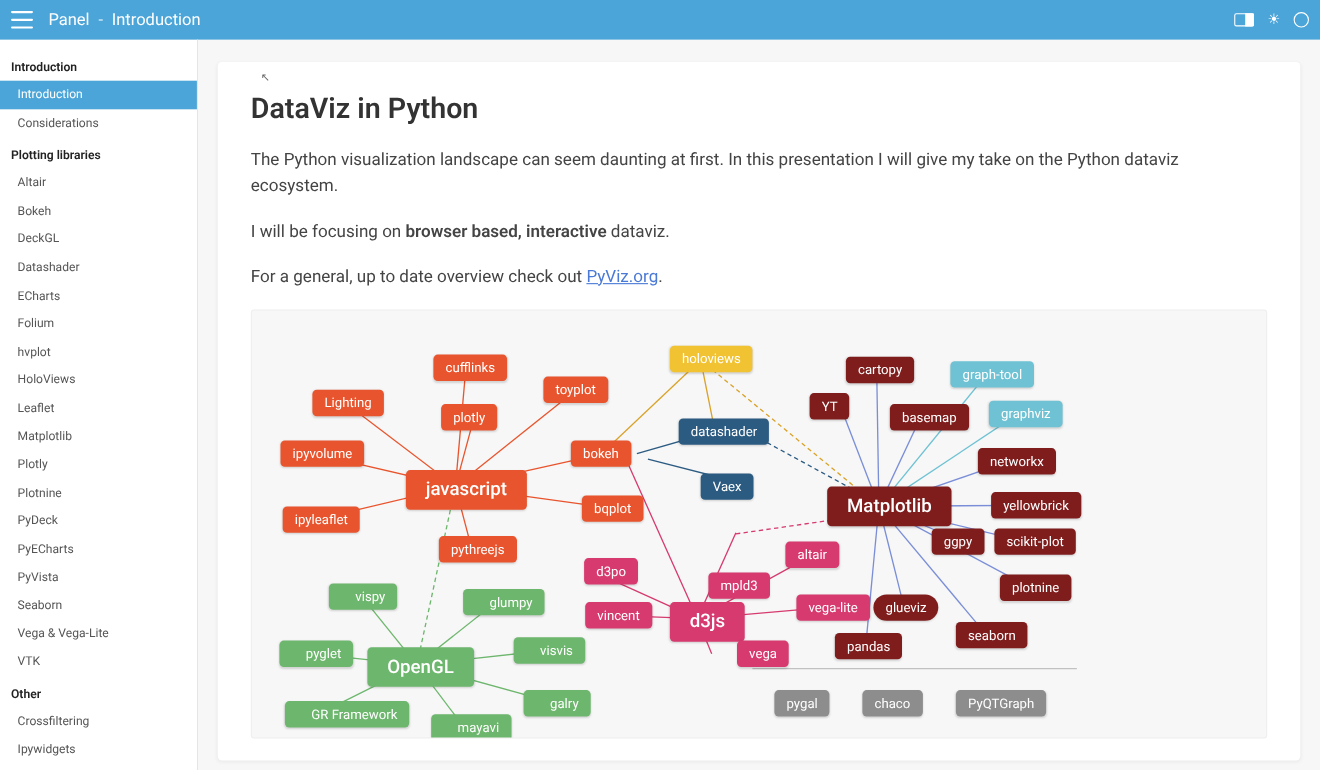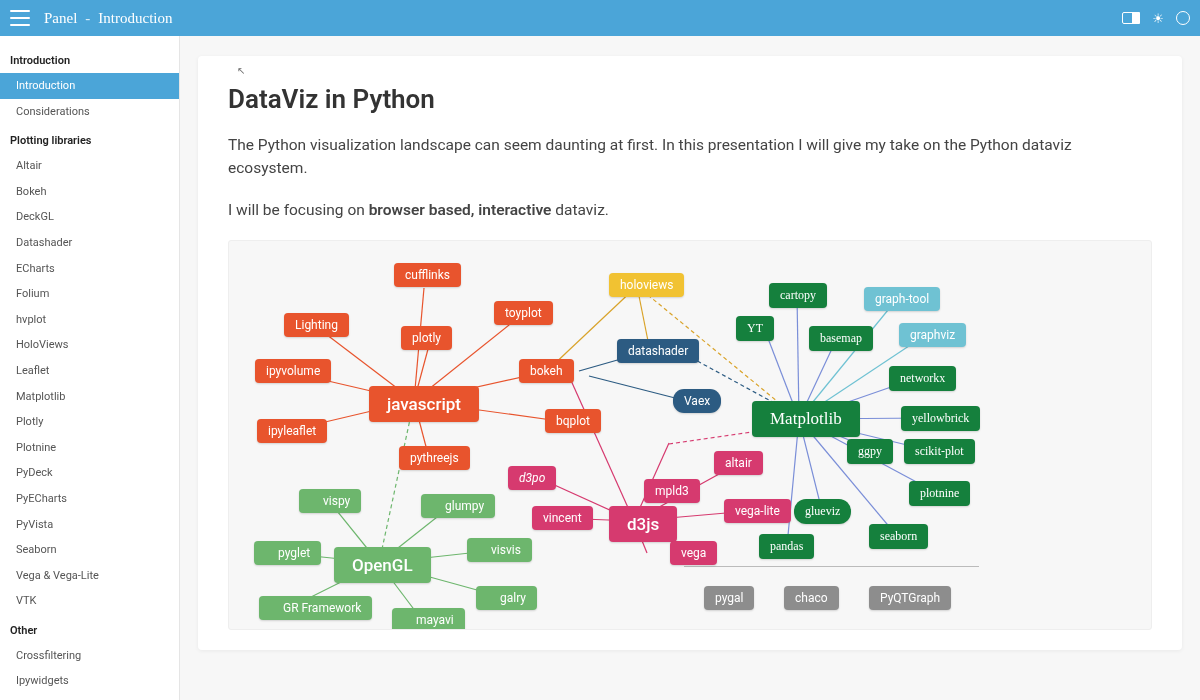--- a/index.html
+++ b/index.html
@@ -1,20 +1,20 @@
 <!DOCTYPE html>
 <html><head>
 <meta charset="utf-8">
 <style>
   * { box-sizing: border-box; margin: 0; padding: 0; }
   body { font-family: -apple-system, BlinkMacSystemFont, "Segoe UI", Roboto, Helvetica, Arial, sans-serif; background:#f7f7f7; color:#333; width:1200px; height:700px; overflow:hidden; }
   .topbar { height:36px; background:#4ba5d8; color:#fff; display:flex; align-items:center; padding:0 10px; font-size:15px; }
   .hamburger { width:20px; height:16px; display:flex; flex-direction:column; justify-content:space-between; cursor:pointer; margin-right:14px;}
   .hamburger span { height:2px; background:#fff; border-radius:1px; }
-  .topbar .title { display:flex; align-items:flex-start; gap:8px;font-family:Liberation Serif, serif;}
+  .topbar .title { display:flex; align-items:flex-start; gap:8px;}
   .topbar .dash { opacity:0.8; }
   .topbar-right { margin-left:auto; display:flex; align-items:center; gap:12px;}
   .icon-rect { width:18px; height:12px; border:1.5px solid #fff; border-radius:2px; position:relative;}
   .icon-rect::after { content:""; position:absolute; right:-1px; top:-1px; width:8px; height:12px; background:#fff; border-radius:0 1px 1px 0;}
   .sun-icon { font-size:13px; }
   .ring-icon { width:14px; height:14px; border:1.5px solid #fff; border-radius:50%; }
   .shell { display:flex; height:664px;}
   .sidebar { width:180px; background:#fff; border-right:1px solid #e5e5e5; padding:8px 0 0 0; font-size:11px; overflow-y:auto;}
   .section-header { font-weight:600; font-size:11px; padding:10px 10px 6px 10px; color:#222;}
   .nav-item { padding:4px 10px 4px 16px; color:#555; cursor:pointer; line-height:1.6;}
@@ -26,21 +26,21 @@
   .para a { color:#4a7ad6; text-decoration:underline;}
   .para b { font-weight:600;}
   .diagram { margin-top:10px; background:#f7f7f7; border:1px solid #eee; border-radius:3px; position:relative; height:390px; width:100%; overflow:hidden;}
   .node { position:absolute; color:#fff; font-size:12px; padding:5px 11px; border-radius:4px; white-space:nowrap; z-index:2; box-shadow:0 1px 2px rgba(0,0,0,0.15);}
   .node.big { font-size:17px; padding:8px 18px; font-weight:500;}
   .orange { background:#e8542d;}
   .yellow  { background:#f1c232; color:#fff;}
   .navy   { background:#2c5b82;}
   .pink   { background:#d63a6f;}
   .green  { background:#6db66d;padding-left:24px;}
-  .blue   { background:#15803d;font-family:Liberation Serif, serif;}
+  .blue   { background:#7f1d1d;}
   .teal   { background:#6fc2d3;}
   .gray   { background:#8d8d8d;}
   svg.edges { position:absolute; inset:0; width:100%; height:100%; z-index:1;}
   svg.edges line { stroke-width:1.2;}
   .cursor { position:absolute; left:237px; top:65px; font-size:10px; color:#666; z-index:5;}
   .gray-rule { position:absolute; left:455px; top:325px; width:295px; border-top:1px solid #bbb;}
 </style>
 </head>
 <body>
 
@@ -92,20 +92,23 @@
       <div class="nav-item">Streaming</div>
     </nav>
 
   <main class="main">
     <div class="card">
       <span class="cursor">↖</span>
       <h1>DataViz in Python</h1>
       <p class="para">The Python visualization landscape can seem daunting at first. In this presentation I will give my take on the Python dataviz ecosystem.</p>
       <p class="para">
         <span>I will be focusing on </span><b>browser based, interactive</b><span> dataviz.</span>
+      </p>
+      <p class="para">
+        <span>For a general, up to date overview check out </span><a href="#">PyViz.org</a><span>.</span>
       </p>
 
       <div class="diagram" id="diagram">
           <svg class="edges">
             <line x1="185" y1="160" x2="195" y2="47" stroke="#e8542d"></line>
             <line x1="185" y1="160" x2="295" y2="72" stroke="#e8542d"></line>
             <line x1="185" y1="160" x2="85" y2="84" stroke="#e8542d"></line>
             <line x1="185" y1="160" x2="202" y2="97" stroke="#e8542d"></line>
             <line x1="185" y1="160" x2="56" y2="130" stroke="#e8542d"></line>
             <line x1="185" y1="160" x2="320" y2="130" stroke="#e8542d"></line>
@@ -146,35 +149,35 @@
             <line x1="570" y1="178" x2="668" y2="295" stroke="#7a8ed8"></line>
             <line x1="570" y1="178" x2="558" y2="305" stroke="#7a8ed8"></line>
             <line x1="570" y1="178" x2="668" y2="58" stroke="#6fc2d3"></line>
             <line x1="570" y1="178" x2="698" y2="93" stroke="#6fc2d3"></line>
           </svg>
         <div class="gray-rule"></div>
       <div class="node orange big" style="left: 140px; top: 145px;">javascript</div>
           <div class="node green big" style="left: 105px; top: 306px;">OpenGL</div>
           <div class="node pink big" style="left: 380px; top: 265px;">d3js</div>
           <div class="node blue big" style="left: 523px; top: 160px;">Matplotlib</div>
-          <div class="node orange" style="left: 165px; top: 22px;">cufflinks</div>
+          <div class="node orange" style="left: 165px; top: 40px;">cufflinks</div>
           <div class="node orange" style="left: 265px; top: 60px;">toyplot</div>
           <div class="node orange" style="left: 55px; top: 72px;">Lighting</div>
           <div class="node orange" style="left: 172px; top: 85px;">plotly</div>
           <div class="node orange" style="left: 26px; top: 118px;">ipyvolume</div>
           <div class="node orange" style="left: 290px; top: 118px;">bokeh</div>
           <div class="node orange" style="left: 28px; top: 178px;">ipyleaflet</div>
-          <div class="node orange" style="left: 316px; top: 168px;">bqplot</div>
+          <div class="node orange" style="left: 300px; top: 168px;">bqplot</div>
           <div class="node orange" style="left: 170px; top: 205px;">pythreejs</div>
           <div class="node yellow" style="left: 380px; top: 32px;">holoviews</div>
           <div class="node navy" style="left: 388px; top: 98px;">datashader</div>
-          <div class="node navy" style="left: 444px; top: 148px; border-radius: 11px;">Vaex</div>
+          <div class="node navy" style="left: 408px; top: 148px;">Vaex</div>
           <div class="node pink" style="left: 415px; top: 190px; margin-top: 48px;">mpld3</div>
           <div class="node pink" style="left: 485px; top: 210px;">altair</div>
-          <div class="node pink" style="left: 279px; top: 225px; font-style: italic;">d3po</div>
+          <div class="node pink" style="left: 302px; top: 225px;">d3po</div>
           <div class="node pink" style="left: 495px; top: 258px;">vega-lite</div>
           <div class="node pink" style="left: 303px; top: 265px;">vincent</div>
           <div class="node pink" style="left: 393px; top: 300px; margin-left: 48px;">vega</div>
           <div class="node green" style="left: 70px; top: 248px;">vispy</div>
           <div class="node green" style="left: 192px; top: 253px;">glumpy</div>
           <div class="node green" style="left: 25px; top: 300px;">pyglet</div>
           <div class="node green" style="left: 238px; top: 297px;">visvis</div>
           <div class="node green" style="left: 30px; top: 355px;">GR Framework</div>
           <div class="node green" style="left: 247px; top: 345px;">galry</div>
           <div class="node green" style="left: 163px; top: 367px;">mayavi</div>

